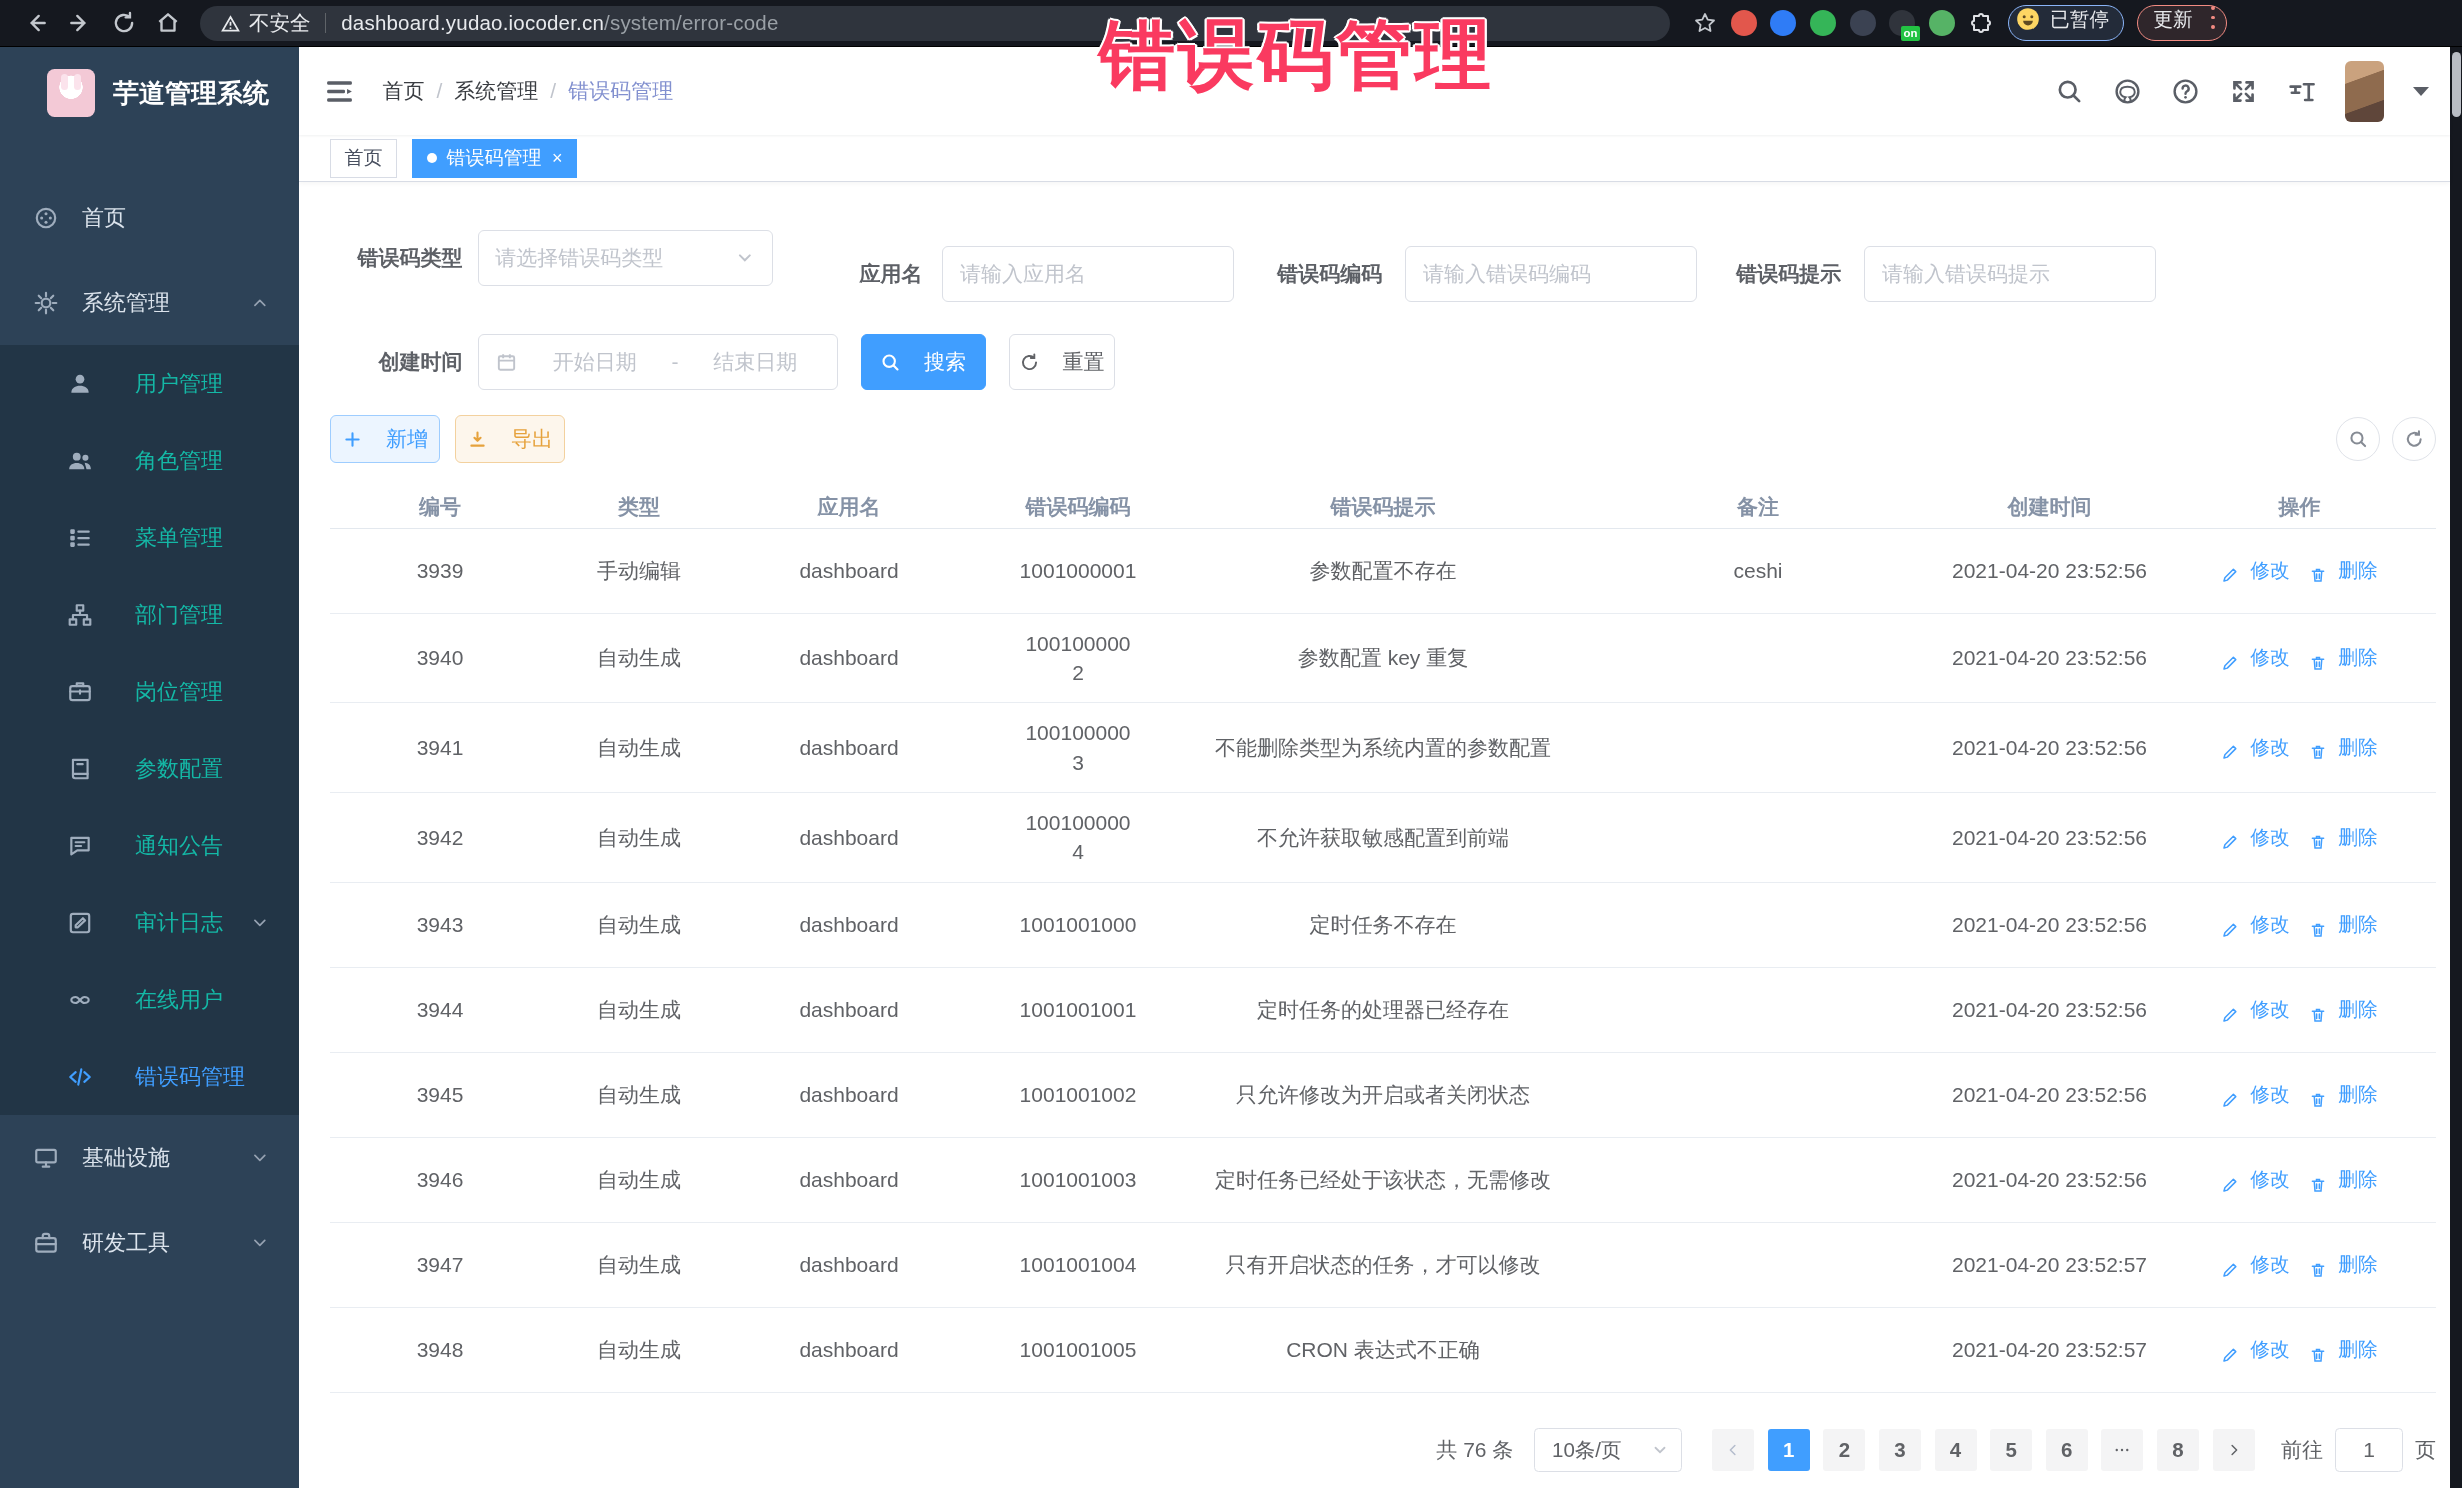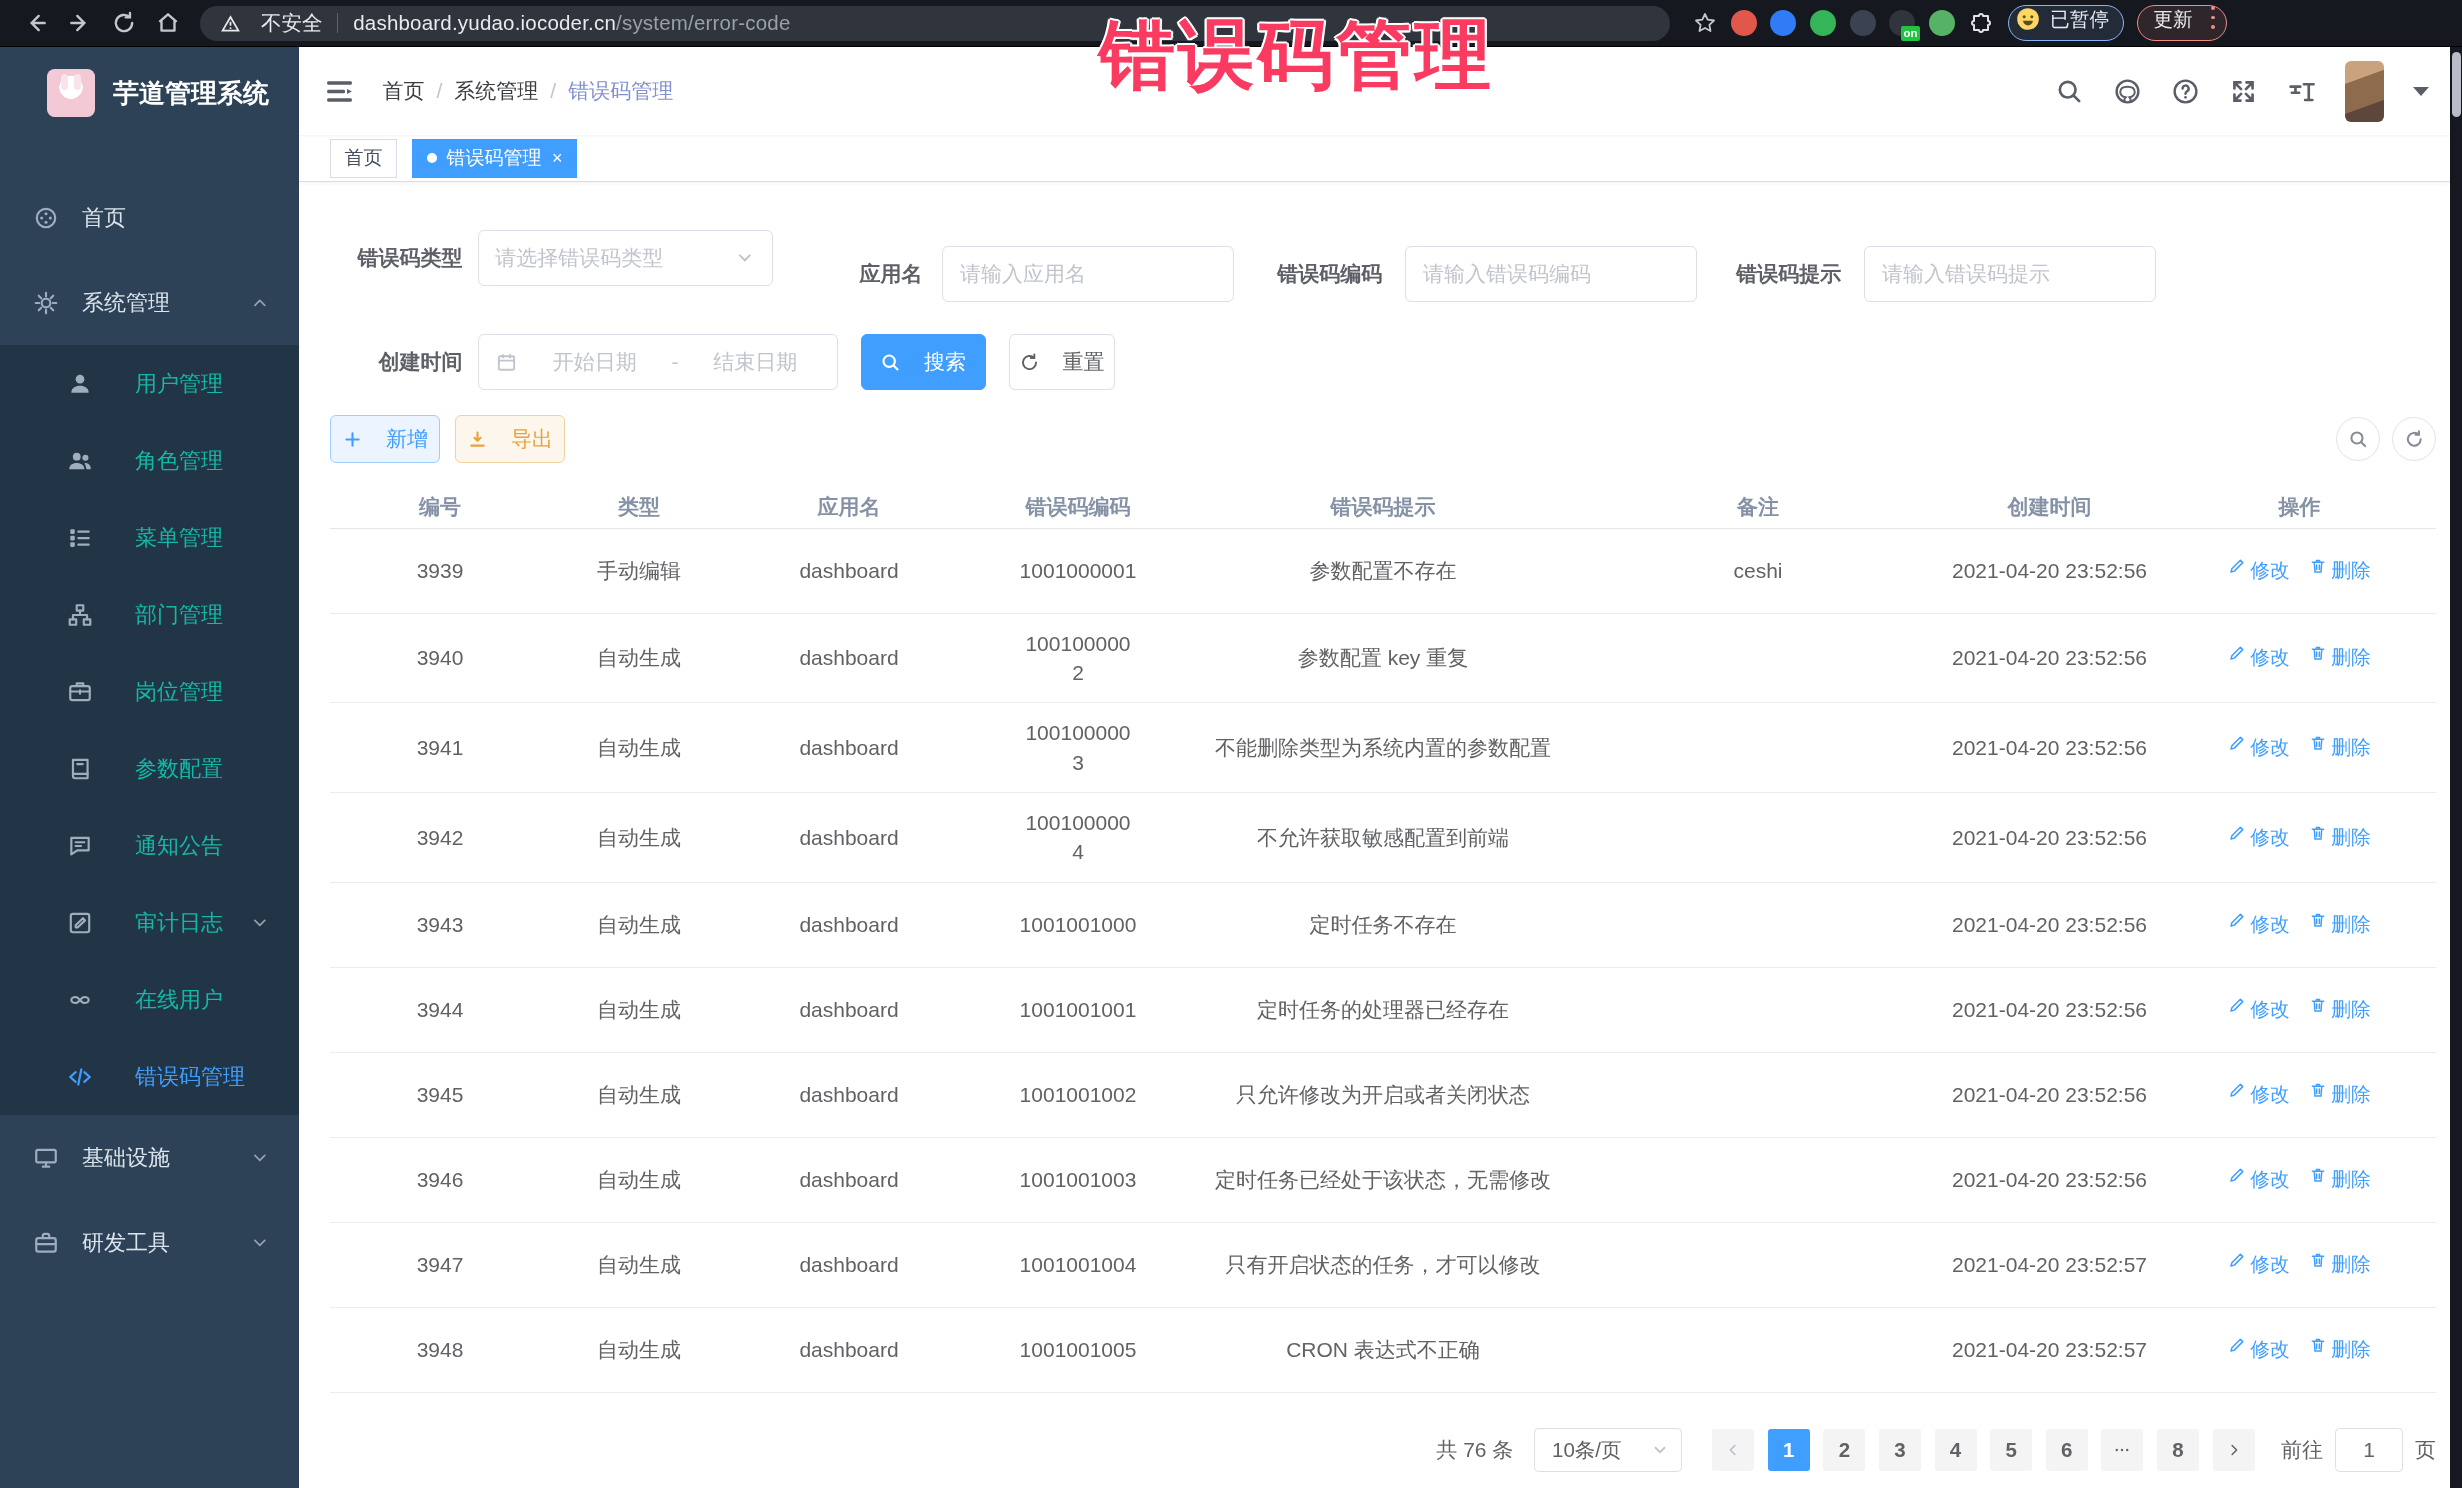--- a/index.html
+++ b/index.html
@@ -12,21 +12,21 @@
   svg{display:block}
   .ic{display:inline-flex;align-items:center;justify-content:center}
   .ic svg{width:100%;height:100%}
 
   
   .browser{height:47px;background:#15181f;display:flex;align-items:center;padding:0 13.6px;position:relative;z-index:5;border-bottom:0.8px solid #000}
   .bnav{display:flex;align-items:center;gap:18px;margin-left:9px}
   .bnav .ic{width:26px;height:26px;color:#c3c7cd}
   .urlpill{flex:1;max-width:1470px;height:35px;margin-left:19.7px;background:#2f343d;border-radius:17.4px;display:flex;align-items:center;padding:0 19.7px;color:#e8eaed}
   .urlpill .ic{width:21px;height:21px;color:#e8eaed}
-  .sec-label{font-size:20.5px;margin-left:20px}
+  .sec-label{font-size:20.5px;margin-left:8px}
   .url-div{width:0.8px;height:19.7px;background:#5f6368;margin:0 15px}
   .url{font-size:20.5px;letter-spacing:0.2px}
   .url .path{color:#9aa0a6}
   .bright{display:flex;align-items:center;margin-left:23px;gap:13.6px}
   .bright .star{width:24px;height:24px;color:#c3c7cd}
   .extrow{display:flex;align-items:center;gap:13.6px}
   .ext{width:26px;height:26px;border-radius:50%;position:relative;display:flex;align-items:center;justify-content:center}
   .ext .glyph{width:24px;height:24px;color:#dfe1e5}
   .ext .badge{position:absolute;right:-4.5px;bottom:-4.5px;background:#23c343;color:#fff;font-size:11.4px;line-height:1;padding:1.5px 2.3px;border-radius:2px;font-weight:bold}
   .ext .badge:empty{display:none}
@@ -113,21 +113,21 @@
   .rbtn .ic{width:20.5px;height:20.5px}
 
   
   .table{margin-top:23.5px;width:2106px;font-size:21px}
   .trow{display:grid;grid-template-columns:220px 178px 242px 216px 394px 356px 227px 273px;align-items:center}
   .thead{height:42px;color:#8592a6;font-weight:bold;border-bottom:0.8px solid #e3e8ee}
   .tbody .trow{min-height:85px;border-bottom:1.5px solid #e9edf2}
   .tcell{display:flex;align-items:center;justify-content:center;text-align:center;padding:15px 9px;line-height:1.4}
   .thead .tcell{padding:0 9px}
   .cell-code{white-space:pre-line}
-  .oplink{display:inline-flex;align-items:flex-start;gap:4px;color:var(--accent);font-size:19.7px;cursor:pointer}
+  .oplink{display:inline-flex;align-items:flex-end;gap:11px;color:var(--accent);font-size:19.7px;cursor:pointer}
   .oplink .ic{width:18px;height:18px}
   .ops{gap:19.7px}
 
   
   .pagination{display:flex;align-items:center;justify-content:flex-end;margin-top:35px;font-size:20.5px;color:var(--txt)}
   .pg-total{margin-right:21px;font-size:21px}
   .pg-size{width:148px;height:44px;border:0.8px solid var(--border);border-radius:4.5px;display:flex;align-items:center;padding:0 12px 0 16.7px;color:var(--txt)}
   .pg-size .chevd{width:18px;height:18px;color:var(--muted);margin-left:auto}
   .pager{display:flex;align-items:center;margin-left:23px}
   .pitem{min-width:42px;height:42px;margin:0 6.8px;border-radius:3px;background:#f4f4f5;display:flex;align-items:center;justify-content:center;font-weight:bold;color:var(--txt);cursor:pointer;padding:0 6px}

